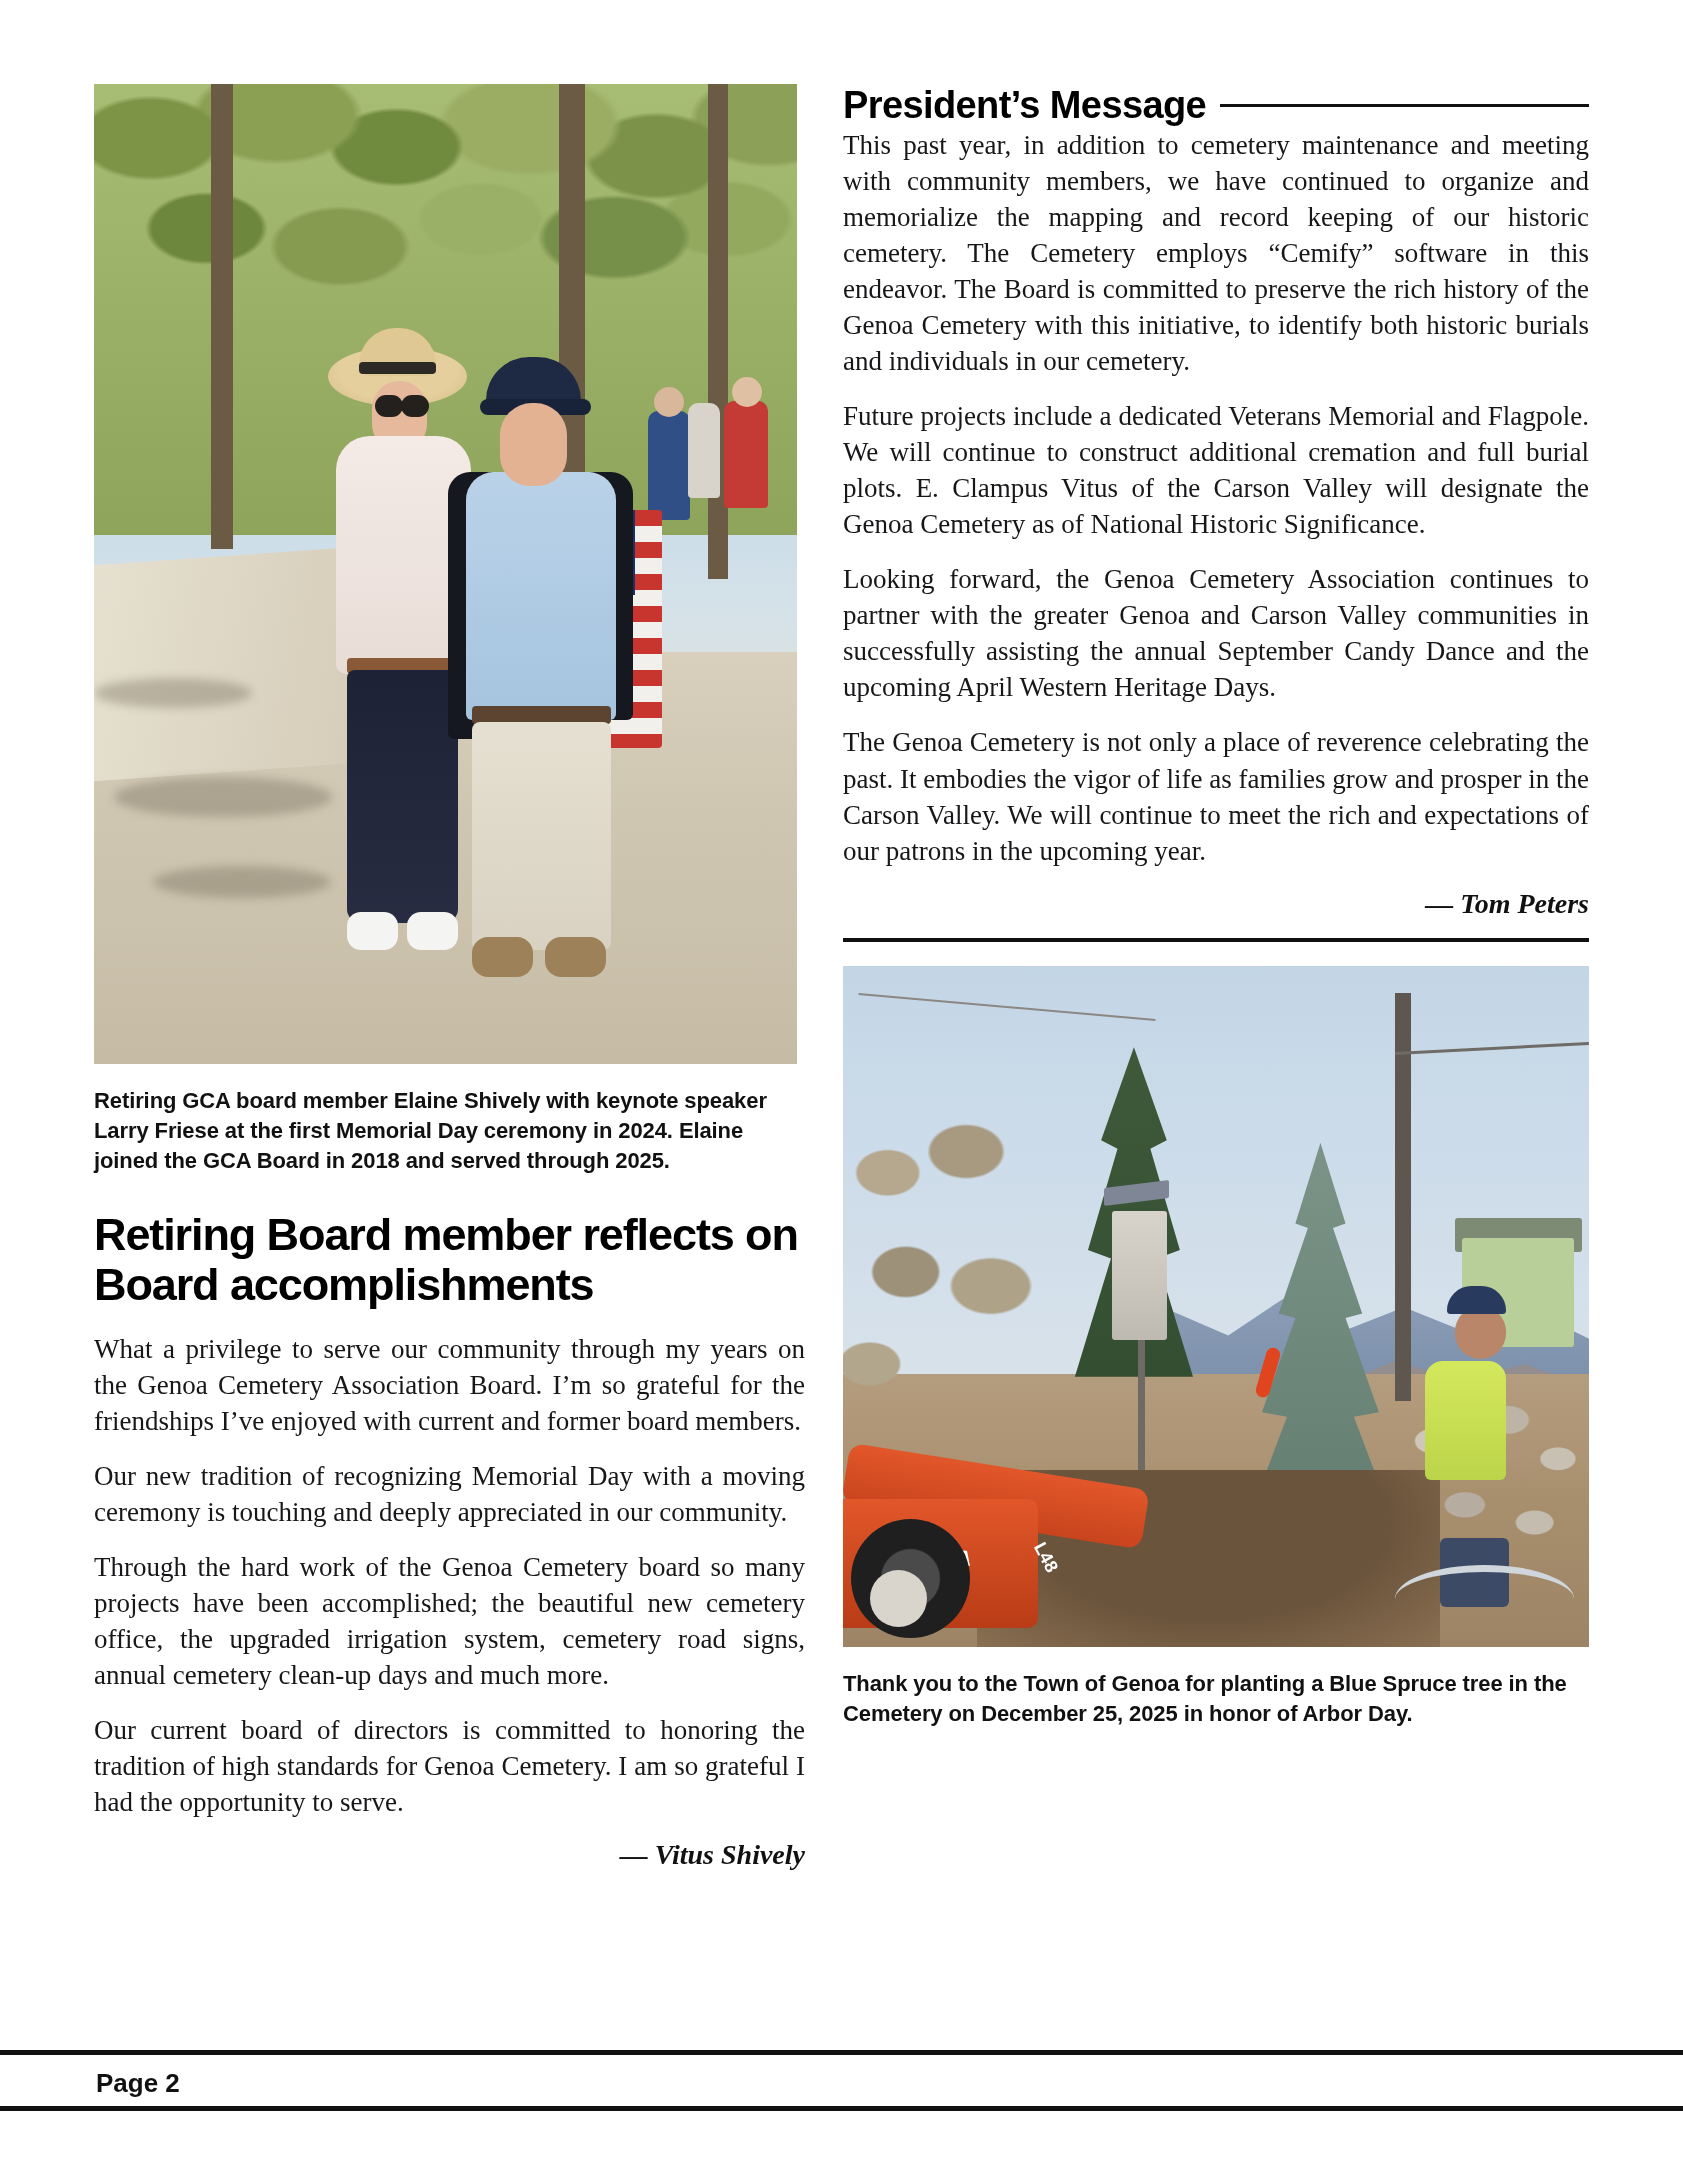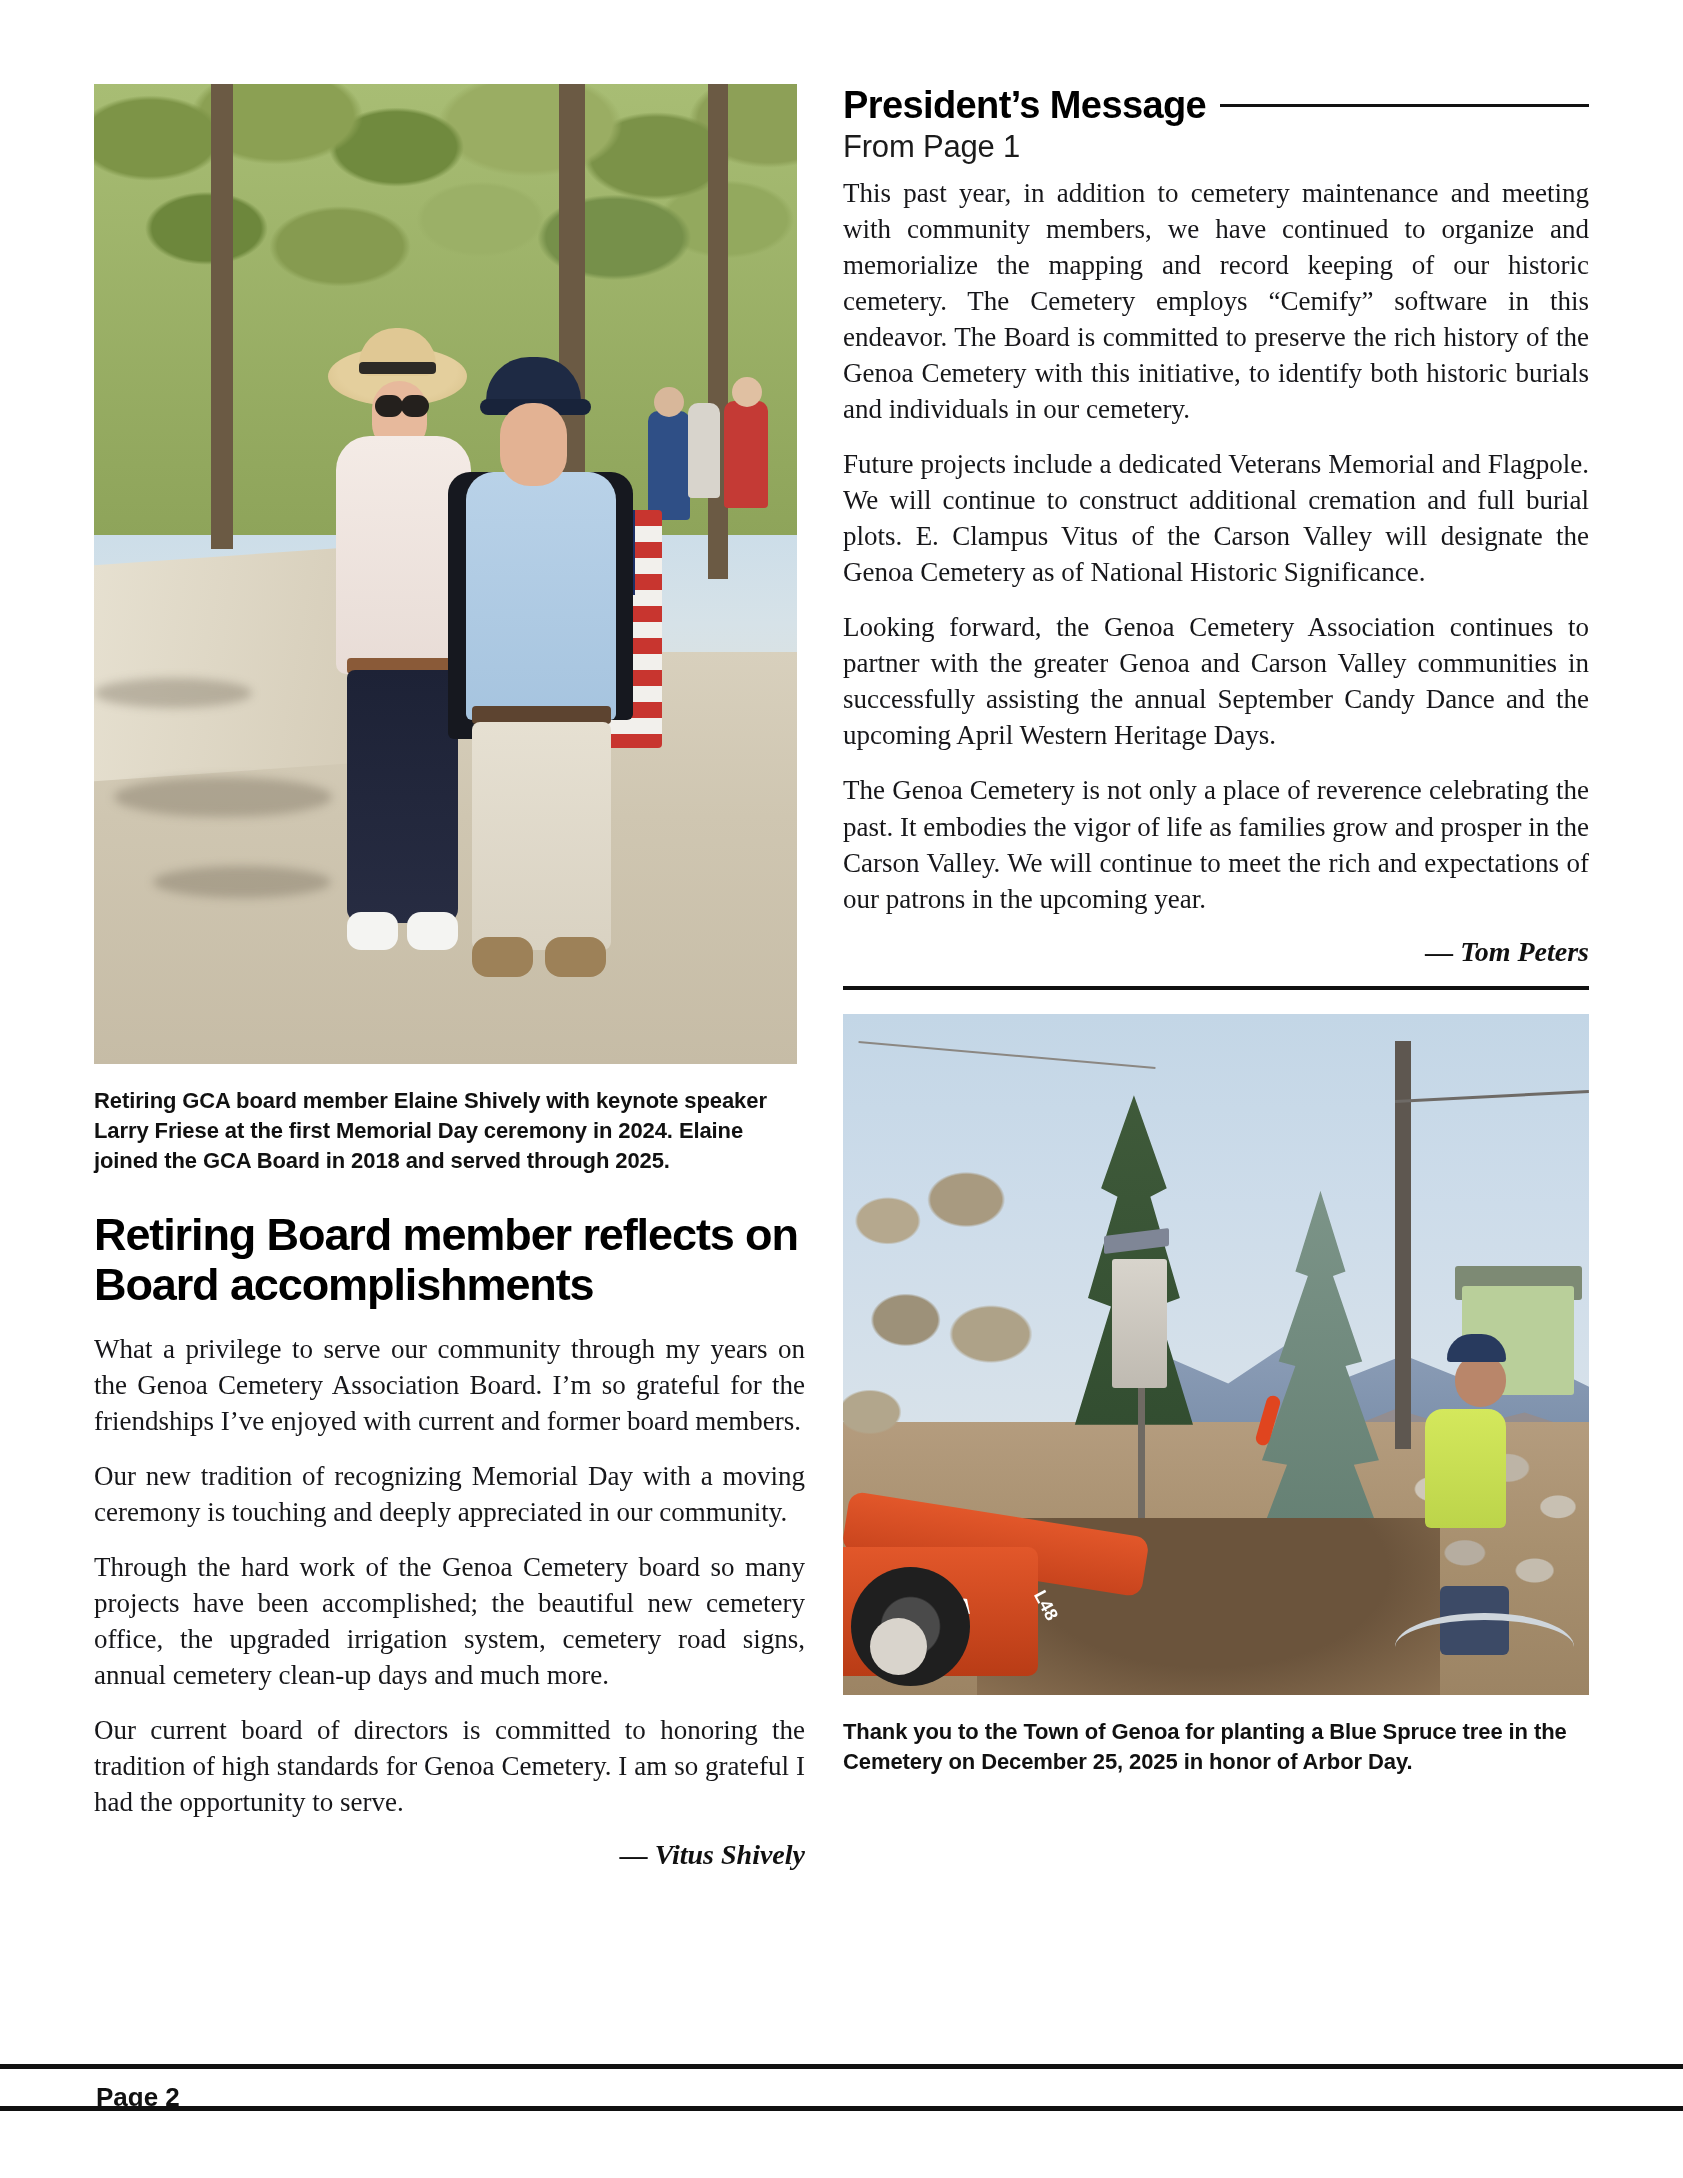--- a/index.html
+++ b/index.html
@@ -242,21 +242,21 @@
   .p2-sign-solar{position:absolute;left:35%;top:32%;width:65px;height:18px;
      background:#7f8696;border-radius:2px;transform:skewY(-7deg);}
   .p2-sign-post{position:absolute;left:39.5%;top:36%;width:7px;height:38%;background:#6f6a63;}
   .p2-hose{position:absolute;right:2%;bottom:2%;width:24%;height:9%;
      border-top:7px solid #cfd6dc;border-radius:50%;}
 
   
   .footer{
     position:absolute;
     left:0;right:0;bottom:67px;
-    height:47px;
+    height:61px;
   }
   .footer .r1{height:5px;background:#111;}
   .footer .r2{height:5px;background:#111;position:absolute;bottom:0;left:0;right:0;}
   .footer .pagenum{
     font-family:"Liberation Sans", sans-serif;
     font-weight:bold;
     font-size:26px;
     color:#111;
     padding:13px 0 0 96px;
   }
@@ -327,21 +327,20 @@
         <div class="byline">— Vitus Shively</div>
       </div>
 
       <div class="col-right">
 
         <div class="masthead">
           <h1>President’s Message</h1>
           <div class="rule"></div>
         </div>
 
-        <div class="fromline">From Page 1</div>
 
         <p class="body-p">This past year, in addition to cemetery maintenance and meeting with community members, we have continued to organize and memorialize the mapping and record keeping of our historic cemetery. The Cemetery employs “Cemify” software in this endeavor. The Board is committed to preserve the rich history of the Genoa Cemetery with this initiative, to identify both historic burials and individuals in our cemetery.</p>
         <p class="body-p">Future projects include a dedicated Veterans Memorial and Flagpole. We will continue to construct additional cremation and full burial plots. E. Clampus Vitus of the Carson Valley will designate the Genoa Cemetery as of National Historic Significance.</p>
         <p class="body-p">Looking forward, the Genoa Cemetery Association continues to partner with the greater Genoa and Carson Valley communities in successfully assisting the annual September Candy Dance and the upcoming April Western Heritage Days.</p>
         <p class="body-p">The Genoa Cemetery is not only a place of reverence celebrating the past. It embodies the vigor of life as families grow and prosper in the Carson Valley. We will continue to meet the rich and expectations of our patrons in the upcoming year.</p>
 
         <div class="byline">— Tom Peters</div>
 
         <div class="hr-thick"></div>
 

